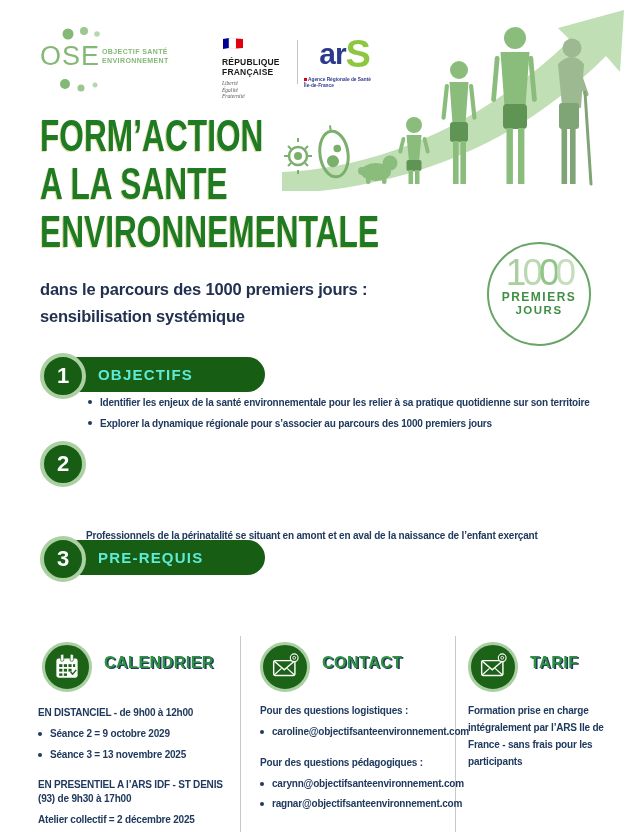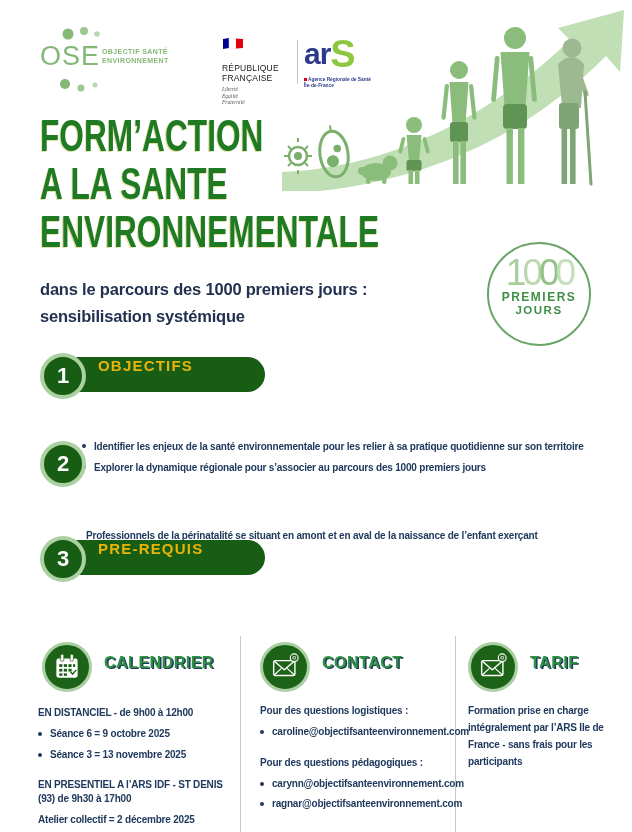--- a/index.html
+++ b/index.html
@@ -6,25 +6,25 @@
   html,body { background:#ffffff; }
   body { font-family:"Liberation Sans", sans-serif; }
   .page { position:relative; width:632px; height:832px; background:#fff; overflow:hidden;border-radius:24px; }
   .abs { position:absolute; }
 
   
   .ose-logo { left:40px; top:24px; width:140px; height:70px; }
   .ose-acronym { position:absolute; left:0; top:17px; font-size:27px; font-weight:400; color:#84b877; letter-spacing:1px; }
   .ose-labels { position:absolute; left:62px; top:23px; font-size:7px; font-weight:700; color:#84b877; letter-spacing:.4px; line-height:9px; }
   .rf-logo { left:222px; top:36px; width:72px; }
-  .rf-text { font-size:8.5px; font-weight:400; color:#1a1a1a; line-height:9.5px; letter-spacing:.2px; margin-top:10px; }
+  .rf-text { font-size:8.5px; font-weight:700; color:#1a1a1a; line-height:9.5px; letter-spacing:.2px; margin-top:4px; }
   .rf-motto { font-family:"Liberation Serif", serif; font-style:italic; font-size:5.5px; color:#555; line-height:6.5px; margin-top:3px; }
   .logo-divider { left:297px; top:40px; width:1px; height:44px; background:#c4c4c4; }
   .ars-logo { left:304px; top:34px; z-index:3; }
-  .ars-word { line-height:34px; white-space:nowrap; }
+  .ars-word { line-height:34px; white-space:nowrap;text-align:right; }
   .ars-ar { font-size:30px; font-weight:700; color:#2d3a8c; letter-spacing:-1px; }
   .ars-s { font-size:38px; font-weight:700; color:#8dc63f; position:relative; top:3px; }
   .ars-sub { font-size:4.8px; font-weight:700; color:#2d3a8c; line-height:6px; margin-top:1px; }
   .ars-sq { display:inline-block; width:3px; height:3px; background:#e1000f; margin-right:1px; }
 
   
   .illustration { left:278px; top:6px; z-index:0; }
 
   
   .main-title { left:40px; top:112px; color:#1e7b23; font-weight:800; font-size:44px; line-height:48px; letter-spacing:0; white-space:nowrap; transform:scaleX(.72); transform-origin:left top; text-shadow:-1.5px 1px 0 #e4dfa8; z-index:2; }
@@ -33,21 +33,21 @@
   
   .badge { left:487px; top:242px; width:104px; height:104px; border:2.5px solid #69a567; border-radius:50%; background:#fff; text-align:center; }
   .badge-num { margin-top:11px; font-size:37px; font-weight:400; letter-spacing:-4px; line-height:36px; }
   .badge-num span:nth-child(1){color:#a9cf9f;} .badge-num span:nth-child(2){color:#bcd8b2;}
   .badge-num span:nth-child(3){color:#93c48a;} .badge-num span:nth-child(4){color:#c5dfbd;}
   .badge-l1 { font-size:12px; font-weight:800; color:#3f8f45; letter-spacing:1.5px; line-height:13px; }
   .badge-l2 { font-size:11.5px; font-weight:800; color:#3f8f45; letter-spacing:1.5px; line-height:13px; }
 
   
   .numcircle { width:46px; height:46px; border-radius:50%; background:#175d14; border:4px solid #abd0a2; color:#fff; font-size:22px; font-weight:700; display:flex; align-items:center; justify-content:center; z-index:2; }
-  .pill { left:58px; width:207px; height:35px; background:#175d14; border-radius:18px; color:#eab308; font-weight:700; font-size:15px; letter-spacing:1.2px; display:flex; padding-left:40px; z-index:1; }
+  .pill { left:58px; width:207px; height:35px; background:#175d14; border-radius:18px; color:#5eead4; font-weight:700; font-size:15px; letter-spacing:1.2px; display:flex; align-items:center; padding-left:40px; z-index:1; }
   .body-text { color:#203a5e; font-weight:700; font-size:10px; letter-spacing:-0.2px; }
   .bullet-row { display:flex; line-height:21px; }
   .dot { width:4px; height:4px; border-radius:50%; background:#203a5e; margin:8px 8px 0 0; flex-shrink:0; }
 
   
   .vdiv { width:1px; background:#c9c9c9; top:636px; height:196px; }
   .iconcircle { width:50px; height:50px; border-radius:50%; background:#1d6317; border:3.5px solid #a9cfa3; display:flex; align-items:center; justify-content:center; }
   .colhead { color:#2f9242; font-weight:800; font-size:16px; letter-spacing:.5px; text-shadow:1.5px 1px 0 #223a5e; white-space:nowrap; }
   .col-content { color:#203a5e; font-weight:700; font-size:10px; letter-spacing:-0.2px; }
   .col-intro { line-height:14px; margin-bottom:4px; }
@@ -192,21 +192,21 @@
     <div class="badge-l1">PREMIERS</div>
     <div class="badge-l2">JOURS</div>
   </div>
 
   <div class="abs numcircle" style="left:40px;top:353px;">
       <span>1</span>
     </div>
   <div class="abs pill" style="top:357px;">
       <span>OBJECTIFS</span>
     </div>
-  <div class="abs body-text" style="left:82px;top:392px;width:532px;margin-top:44px;">
+  <div class="abs body-text" style="left:88px;top:392px;width:532px;">
     <div class="bullet-row">
         <span class="dot"></span>
         <span>Identifier les enjeux de la santé environnementale pour les relier à sa pratique quotidienne sur son territoire</span>
       </div>
     <div class="bullet-row">
         <span class="dot"></span>
         <span>Explorer la dynamique régionale pour s’associer au parcours des 1000 premiers jours</span>
       </div>
   </div>
 
@@ -246,21 +246,21 @@
       </g>
     </svg>
   </div>
   <div class="abs colhead" style="left:104px;top:654px;">CALENDRIER</div>
   <div class="abs col-content" style="left:38px;top:706px;width:198px;">
     <div class="col-block">
       <div class="col-intro">EN DISTANCIEL - de 9h00 à 12h00</div>
       <div class="col-bullets">
         <div class="bullet-row">
             <span class="dot"></span>
-            <span>Séance 6 = 9 octobre 2025</span>
+            <span>Séance 2 = 9 octobre 2029</span>
           </div>
         <div class="bullet-row">
             <span class="dot"></span>
             <span>Séance 3 = 13 novembre 2025</span>
           </div>
       </div>
     </div>
     <div class="col-block">
       <div class="col-intro">EN PRESENTIEL A l’ARS IDF - ST DENIS (93) de 9h30 à 17h00</div>
       <div class="col-bullets">

